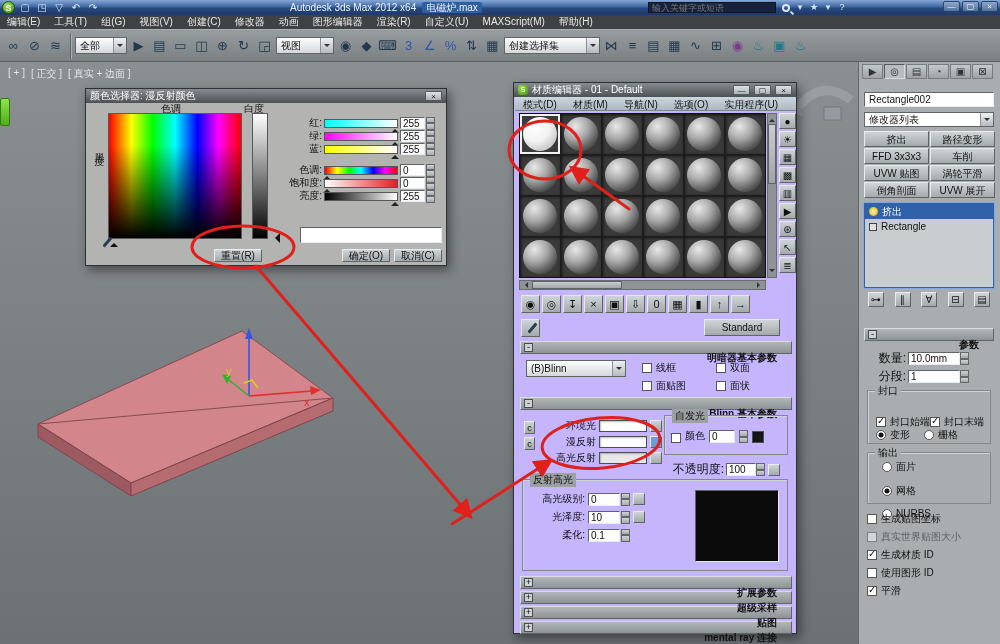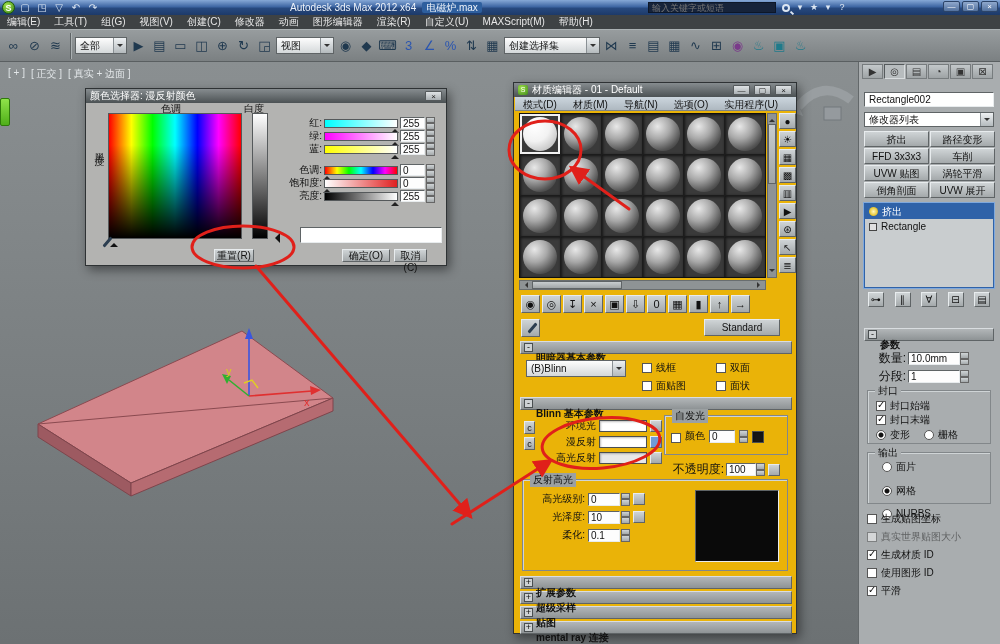--- a/index.html
+++ b/index.html
@@ -49,21 +49,21 @@
 
   
   .viewport { position:absolute; left:0; top:62px; width:860px; height:582px;
     background:linear-gradient(#8a8f91,#6c7173); z-index:0; }
   .vp-label { position:absolute; left:8px; top:5px; display:flex; gap:6px; color:#e3e7e9; font-size:10px; z-index:2;}
   .green-chip { position:absolute; left:0; top:36px; width:10px; height:28px; border-radius:2px;
     background:linear-gradient(#8fe34a,#4fae19); border:1px solid #2e7a0a; z-index:2; }
   .vp-svg { position:absolute; left:0; top:0; }
 
   
-  .win { position:absolute; background:#eab308; border:1px solid #2e3234; box-shadow:3px 4px 10px rgba(0,0,0,.45); z-index:20;}
+  .win { position:absolute; background:#c4b5fd; border:1px solid #2e3234; box-shadow:3px 4px 10px rgba(0,0,0,.45); z-index:20;}
   .win-title { height:14px; background:linear-gradient(#868c8f,#4c5254); color:#fff; font-size:10px;
     display:flex; align-items:center; padding:0 4px; gap:4px; }
   .win-title .spacer { flex:1; }
   .win-ico { width:10px; height:10px; background:radial-gradient(circle at 35% 30%, #9fe04a, #3f8a1a);
     border-radius:2px; font-size:7px; color:#fff; text-align:center; line-height:10px; }
   .tbtn3 { width:17px; height:10px; background:linear-gradient(#dfe3e5,#aab0b3); border:1px solid #555a5c;
     color:#222; font-size:8px; text-align:center; line-height:9px; border-radius:1px;}
   .btn3d { background:linear-gradient(#cfd4d6,#a4a9ab); border:1px solid; border-color:#e8ecee #5f6466 #5f6466 #e8ecee; color:#111;}
   .nf { background:#fdfdfd; border:1px solid; border-color:#5f6466 #e8ecee #e8ecee #5f6466;
     font-size:10px; line-height:11px; padding:0 2px; color:#111; display:inline-block; overflow:hidden; white-space:nowrap;}
@@ -75,21 +75,21 @@
   .cb { width:10px; height:10px; background:#fff; border:1px solid #555; position:relative; flex:none; }
   .cb.checked::after { content:"✓"; position:absolute; left:0; top:-3px; font-size:10px; font-weight:bold; color:#111; }
   .rad { width:10px; height:10px; border-radius:50%; background:#fff; border:1px solid #555; flex:none; }
   .rad.sel { background:radial-gradient(circle, #111 0 2px, #fff 3px); }
   .cb-row, .rad-row { display:flex; align-items:center; gap:4px; font-size:10px; white-space:nowrap; }
   .disabled { opacity:.5; }
   .rollout-hdr { height:13px; background:linear-gradient(#b2b6b8,#8e9395); border:1px solid;
     border-color:#d9dde0 #5f6466 #5f6466 #d9dde0; display:flex; align-items:center; font-size:10px; font-weight:bold; }
   .pm { width:9px; height:9px; border:1px solid #4a4f51; background:#cdd1d3; font-size:9px; line-height:7px;
     text-align:center; margin:0 3px; font-weight:normal;}
-  .r-title { flex:1; text-align:left; margin-right:14px;margin-top:20px; }
+  .r-title { flex:1; text-align:right; margin-right:14px;margin-top:20px; }
   .grp { position:absolute; border:1px solid #82878a; box-shadow:inset 1px 1px 0 #cfd4d6; }
   .grp-label { position:absolute; top:-7px; left:7px; padding:0 3px; font-size:10px; }
   .sw { display:inline-block; border:1px solid #4a4f51; box-shadow:inset 1px 1px 2px rgba(0,0,0,.25); }
   .sw-white { background:#ffffff; } .sw-light { background:#e8e8e8; } .sw-dark { background:#161616; }
 
   
   .picker { left:85px; top:88px; width:362px; height:178px; background:#b3b3b1; }
   .picker .lbl { position:absolute; font-size:10px; }
   .hue-box { position:absolute; left:22px; top:24px; width:134px; height:126px; border:1px solid #55595b;
     background:linear-gradient(to bottom, rgba(0,0,0,0) 25%, #000 100%),
@@ -412,23 +412,23 @@
             <i class="ch-marker pos-right"></i>
           </span>
         <span class="nf">255</span>
         <span class="spinner">
             <i class="sp-up"></i>
             <i class="sp-dn"></i>
           </span>
       </div>
       </div>
     <div class="preview-rect"></div>
-    <span class="pbtn btn3d" style="left:128px; top:160px; width:40px;">重置(R)</span>
+    <span class="pbtn btn3d" style="left:128px; top:160px; width:48px;">重置(R)</span>
     <span class="pbtn btn3d" style="left:256px; top:160px; width:48px;">确定(O)</span>
-    <span class="pbtn btn3d" style="left:308px; top:160px; width:33px;">取消(C)</span>
+    <span class="pbtn btn3d" style="left:308px; top:160px; width:48px;">取消(C)</span>
   </div>
 
   <div class="win mated">
     <div class="win-title">
       <span class="win-ico">S</span>
       <span>材质编辑器 - 01 - Default</span>
       <span class="spacer"></span>
       <span class="tbtn3">—</span>
       <span class="tbtn3">▢</span>
       <span class="tbtn3">×</span>
@@ -761,21 +761,21 @@
       <span class="prm-label" style="width:42px;">分段:</span>
       <span class="nf" style="width:52px; height:13px;">1</span>
       <span class="spinner">
           <i class="sp-up"></i>
           <i class="sp-dn"></i>
         </span>
     </div>
 
     <div class="grp" style="left:8px; top:328px; width:124px; height:54px;text-align:right;">
       <span class="grp-label cp-grp-label">封口</span>
-      <div style="position:absolute; left:8px; top:8px; display:flex; flex-direction:column; ">
+      <div style="position:absolute; left:8px; top:24px; display:flex; flex-direction:row; ">
 
       <div class="cb-row">
           <span class="cb checked"></span>
           <span>封口始端</span>
         </div>
           <div class="cb-row">
           <span class="cb checked"></span>
           <span>封口末端</span>
         </div>
         </div>

